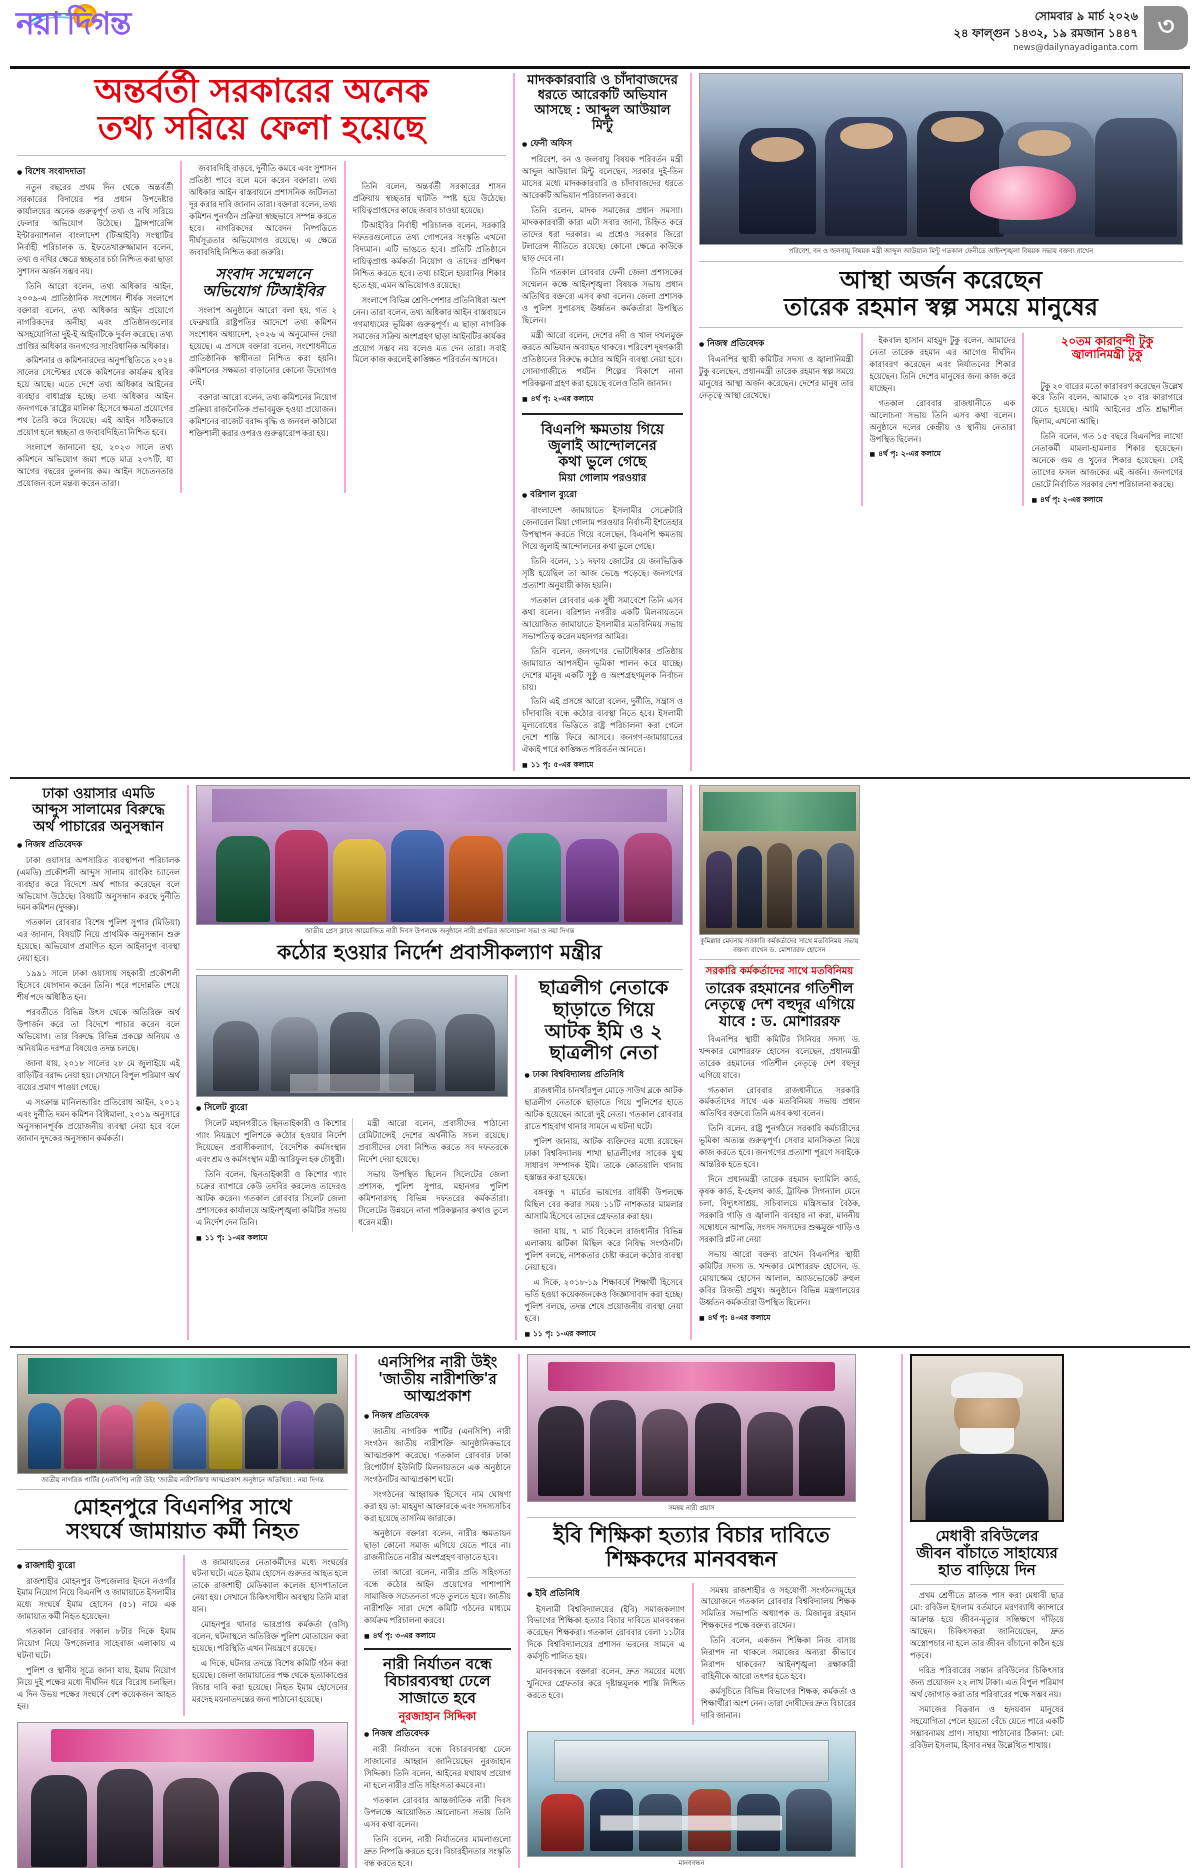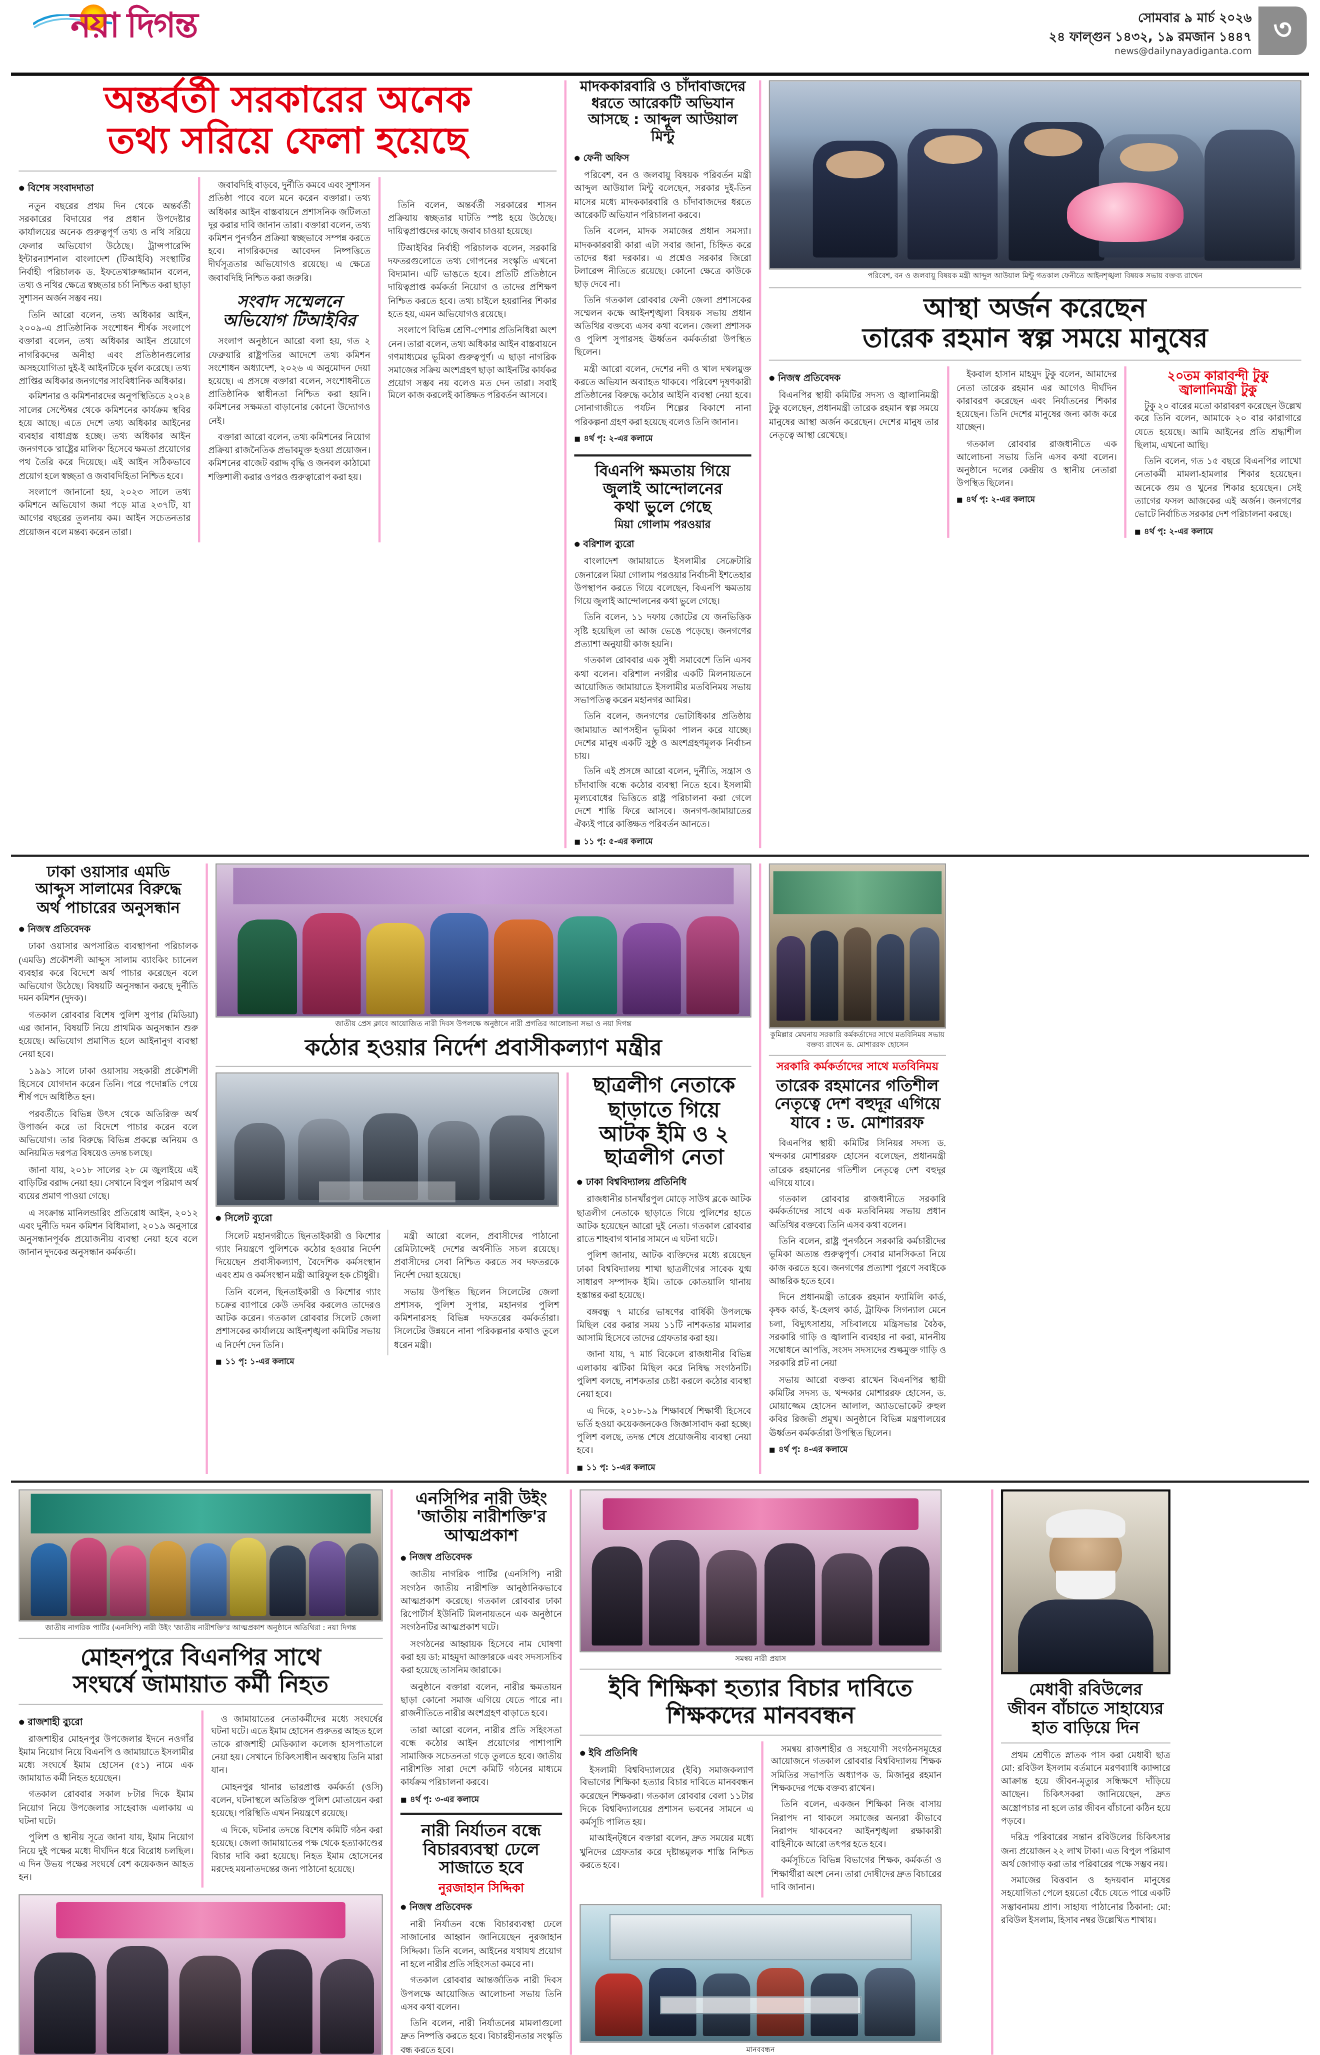--- a/index.html
+++ b/index.html
@@ -10,24 +10,24 @@
     font-family:"Liberation Serif", "DejaVu Serif", serif;
     color:#111;
     overflow:hidden;
   }
   .page { position:relative; width:1200px; height:1868px; padding:6px 10px; }
 
   
   .masthead { position:relative; height:58px; }
   .logo-wrap { position:absolute; left:6px; top:2px; display:flex; align-items:flex-end; }
   .logo-text {
-    font-family:Liberation Sans, sans-serif;
+    font-family:Liberation Serif, serif;
     font-weight:bold; font-size:31px; letter-spacing:-1px;
-    color:#be185d; line-height:1;
-    position:relative; z-index:2;margin-left:48px;
+    color:#8b5cf6; line-height:1;
+    position:relative; z-index:2;
   }
   .sun {
     position:absolute; left:57px; top:-4px; width:24px; height:24px; border-radius:50%;
     background:radial-gradient(circle at 50% 50%, #ffe600 0%, #ffd100 38%, #ff9800 62%, #ff5e00 100%);
     z-index:1;
   }
   .swoosh {
     position:absolute; left:14px; top:5px; width:72px; height:14px; z-index:1;
   }
   .dateblock {
@@ -220,21 +220,21 @@
             <p>ইকবাল হাসান মাহমুদ টুকু বলেন, আমাদের নেতা তারেক রহমান এর আগেও দীর্ঘদিন কারাবরণ করেছেন এবং নির্যাতনের শিকার হয়েছেন। তিনি দেশের মানুষের জন্য কাজ করে যাচ্ছেন।</p>
             <p>গতকাল রোববার রাজধানীতে এক আলোচনা সভায় তিনি এসব কথা বলেন। অনুষ্ঠানে দলের কেন্দ্রীয় ও স্থানীয় নেতারা উপস্থিত ছিলেন।</p>
           </div>
           <div class="jump">৪র্থ পৃ: ২-এর কলামে</div>
         </div>
         <div class="c col-rule" style="width:166px;padding-right:0;">
           <div class="head-red" style="font-size:11.5px;margin-top:2px;">
             <div>২০তম কারাবন্দী টুকু</div>
             <div>জ্বালানিমন্ত্রী টুকু</div>
           </div>
-          <div class="body-txt" style="margin-top:3px;">
+          <div class="body-txt" style="margin-top:20px;">
             <p>টুকু ২০ বারের মতো কারাবরণ করেছেন উল্লেখ করে তিনি বলেন, আমাকে ২০ বার কারাগারে যেতে হয়েছে। আমি আইনের প্রতি শ্রদ্ধাশীল ছিলাম, এখনো আছি।</p>
             <p>তিনি বলেন, গত ১৫ বছরে বিএনপির লাখো নেতাকর্মী মামলা-হামলার শিকার হয়েছেন। অনেকে গুম ও খুনের শিকার হয়েছেন। সেই ত্যাগের ফসল আজকের এই অর্জন। জনগণের ভোটে নির্বাচিত সরকার দেশ পরিচালনা করছে।</p>
           </div>
           <div class="jump">৪র্থ পৃ: ২-এর কলামে</div>
         </div>
       </div>
     </div>
   </div>
 
   <div class="hr-dark"></div>
@@ -455,21 +455,21 @@
         <div>ইবি শিক্ষিকা হত্যার বিচার দাবিতে</div>
         <div>শিক্ষকদের মানববন্ধন</div>
       </div>
       <div class="hr-thin"></div>
 
       <div class="grid">
         <div class="c" style="width:166px;padding-left:0;">
           <div class="byline">ইবি প্রতিনিধি</div>
           <div class="body-txt">
             <p>ইসলামী বিশ্ববিদ্যালয়ের (ইবি) সমাজকল্যাণ বিভাগের শিক্ষিকা হত্যার বিচার দাবিতে মানববন্ধন করেছেন শিক্ষকরা। গতকাল রোববার বেলা ১১টার দিকে বিশ্ববিদ্যালয়ের প্রশাসন ভবনের সামনে এ কর্মসূচি পালিত হয়।</p>
-            <p>মাআইনট্ধনে বক্তারা বলেন, দ্রুত সময়ের মধ্যে খুনিদের গ্রেফতার করে দৃষ্টান্তমূলক শাস্তি নিশ্চিত করতে হবে।</p>
+            <p>মানববন্ধনে বক্তারা বলেন, দ্রুত সময়ের মধ্যে খুনিদের গ্রেফতার করে দৃষ্টান্তমূলক শাস্তি নিশ্চিত করতে হবে।</p>
           </div>
         </div>
         <div class="c col-rule" style="width:165px;padding-right:0;">
           <div class="body-txt" style="margin-top:2px;">
             <p>সমন্বয় রাজশাহীর ও সহযোগী সংগঠনসমূহের আয়োজনে গতকাল রোববার বিশ্ববিদ্যালয় শিক্ষক সমিতির সভাপতি অধ্যাপক ড. মিজানুর রহমান শিক্ষকদের পক্ষে বক্তব্য রাখেন।</p>
             <p>তিনি বলেন, একজন শিক্ষিকা নিজ বাসায় নিরাপদ না থাকলে সমাজের অন্যরা কীভাবে নিরাপদ থাকবেন? আইনশৃঙ্খলা রক্ষাকারী বাহিনীকে আরো তৎপর হতে হবে।</p>
             <p>কর্মসূচিতে বিভিন্ন বিভাগের শিক্ষক, কর্মকর্তা ও শিক্ষার্থীরা অংশ নেন। তারা দোষীদের দ্রুত বিচারের দাবি জানান।</p>
           </div>
         </div>
       </div>

